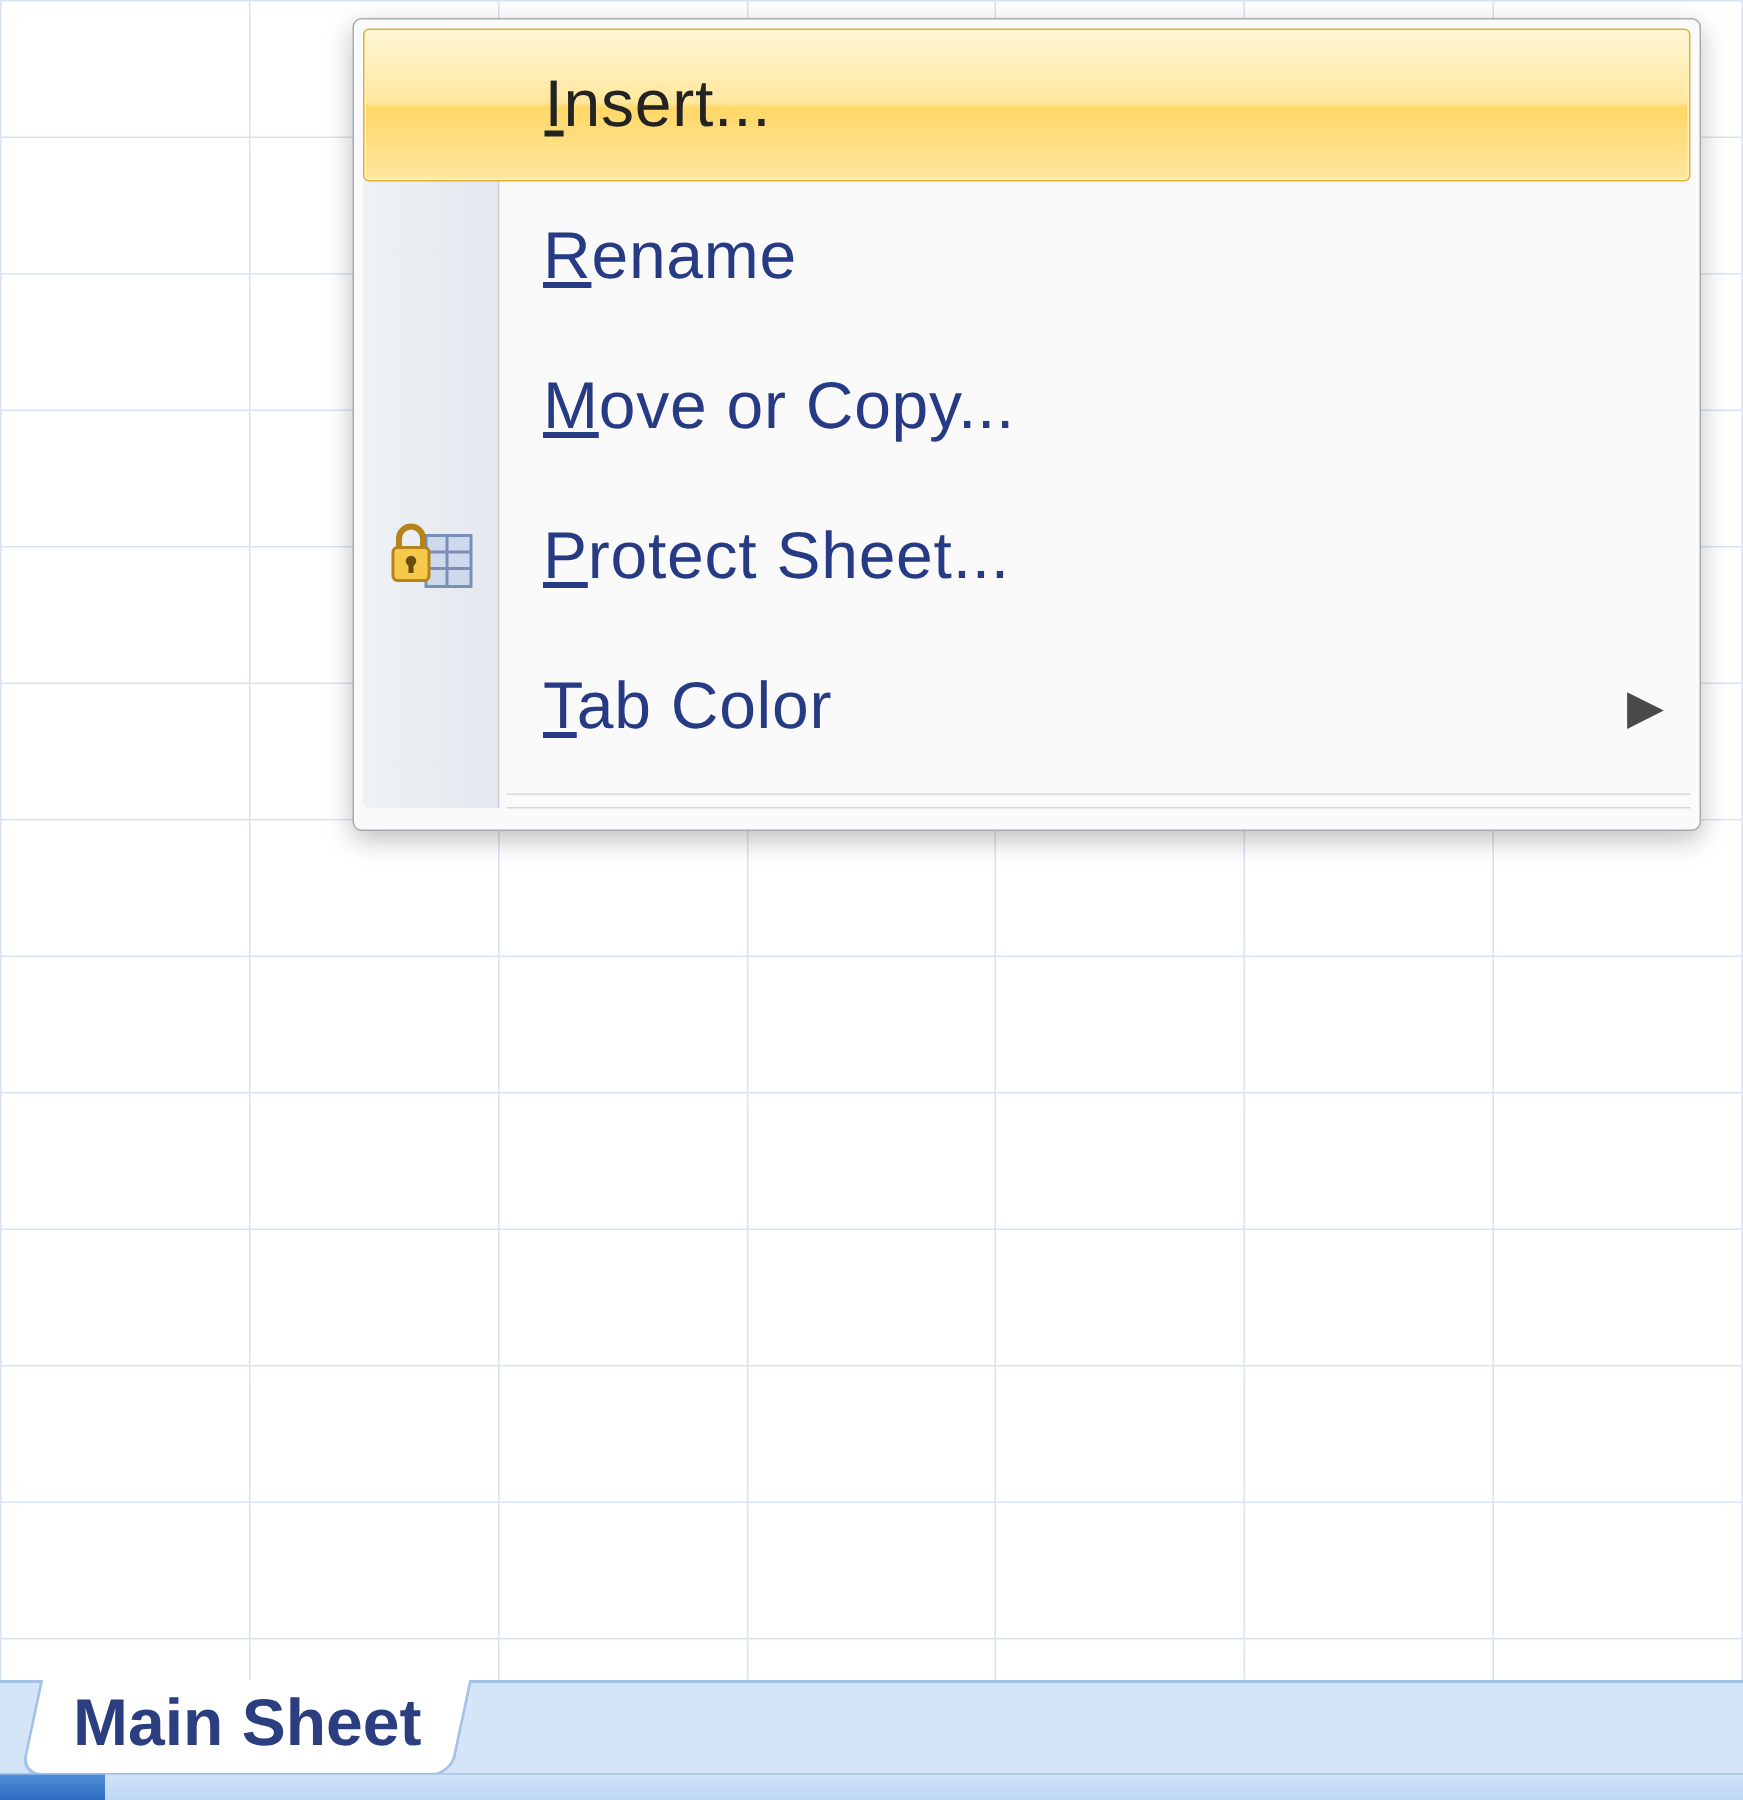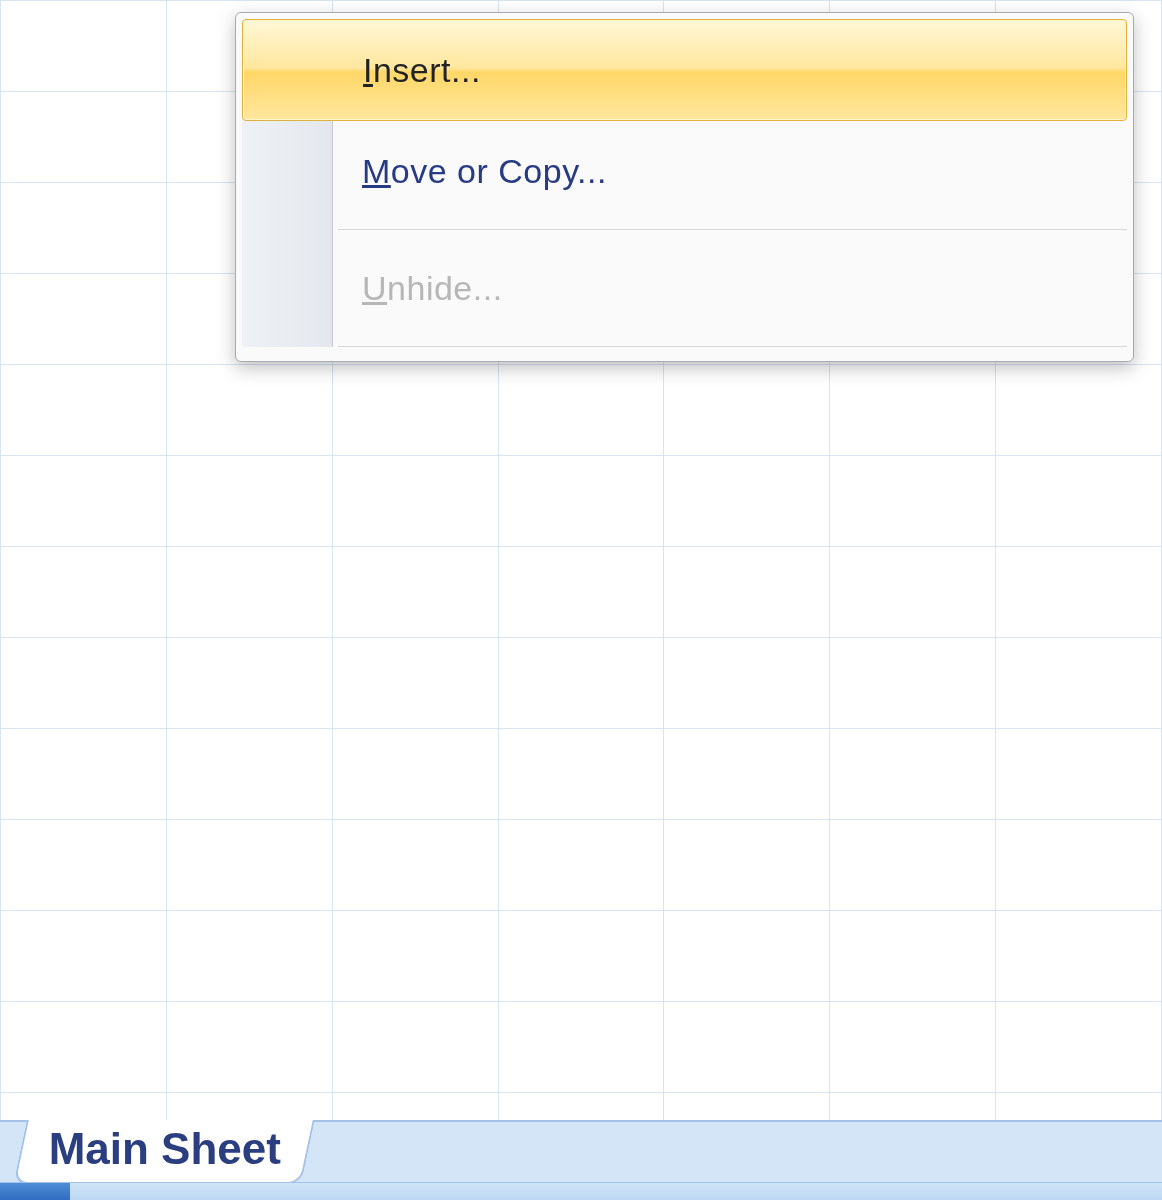--- a/index.html
+++ b/index.html
@@ -12,21 +12,21 @@
   .sheet-tab{position:absolute;left:20px;top:-2px;height:62px;padding:0 26px 0 26px;background:#fff;border:2px solid #a4c1e8;border-top:none;border-bottom-left-radius:14px;border-bottom-right-radius:14px;font-size:44px;font-weight:bold;color:#2b3f80;line-height:58px;transform:skewX(-12deg);}
   .sheet-tab span{display:inline-block;transform:skewX(12deg);}
   .status-bar{position:absolute;left:0;top:1182px;width:1162px;height:18px;background:linear-gradient(#cfe3f8,#bcd6f2);border-top:1px solid #a4c1e8;}
   .status-left{position:absolute;left:0;top:0;width:70px;height:18px;background:linear-gradient(#4f8ed6,#2e6bc0);}
   
   .menu{position:absolute;left:235px;top:12px;width:885px;background:#fafafa;border:1px solid #a7abb0;border-radius:6px;box-shadow:0 6px 18px rgba(0,0,0,.25);padding:6px 6px;}
   .menu-body{position:relative;}
   .icon-col{position:absolute;left:0;top:0;bottom:0;width:90px;background:linear-gradient(to right,#eef1f5,#e4e8ee);border-right:1px solid #c7cbd1;border-top-left-radius:4px;border-bottom-left-radius:4px;}
   .menu-item{position:relative;display:flex;align-items:center;height:100px;border-radius:4px;}
   .menu-item .icon{width:90px;display:flex;align-items:center;justify-content:center;z-index:1;}
-  .menu-item .label{flex:1;padding-left:30px;font-size:34px;color:#273a84;letter-spacing:.5px;z-index:1;}
+  .menu-item .label{flex:1;padding-left:30px;font-size:44px;color:#273a84;letter-spacing:.5px;z-index:1;}
   .menu-item .label .ul{text-decoration:underline;}
   .menu-item .arrow{width:60px;text-align:center;font-size:32px;color:#4a4a4a;z-index:1;}
   .menu-item.disabled .label{color:#b7b7b7;}
   .menu-item.hover{background:linear-gradient(#fff7d7,#ffe79e 48%,#ffd768 52%,#ffe79e);border:1px solid #e2b13c;box-shadow:inset 0 0 0 1px #fff5cc;}
   .menu-item.hover .label{color:#232323;}
   .menu-sep{height:0;border-top:1px solid #d7d7d7;margin:8px 0 8px 96px;}
   svg{display:block;}
 </style>
 </head>
 <body>
@@ -167,29 +167,43 @@
 <div class="menu">
   <div class="menu-body" id="menu-body">
     <div class="icon-col"></div>
   <div class="menu-item hover">
         <div class="icon"></div>
         <div class="label"><span class="ul">I</span>nsert...</div>
         <div class="arrow"></div>
       </div>
       <div class="menu-item">
         <div class="icon"></div>
+        <div class="label"><span class="ul">R</span>ename</div>
+        <div class="arrow"></div>
+      </div>
+      <div class="menu-item">
+        <div class="icon"></div>
         <div class="label"><span class="ul">M</span>ove or Copy...</div>
         <div class="arrow"></div>
       </div>
+      <div class="menu-item">
+        <div class="icon">
+          <svg width="62" height="56" viewBox="0 0 62 56">
+            <use href="#ic-protect"></use>
+          </svg>
+        </div>
+        <div class="label"><span class="ul">P</span>rotect Sheet...</div>
+        <div class="arrow"></div>
+      </div>
+      <div class="menu-item">
+        <div class="icon"></div>
+        <div class="label"><span class="ul">T</span>ab Color</div>
+        <div class="arrow">▶</div>
+      </div>
       <div class="menu-sep"></div>
-      <div class="menu-item disabled">
-        <div class="icon"></div>
-        <div class="label"><span class="ul">U</span>nhide...</div>
-        <div class="arrow"></div>
-      </div>
       <div class="menu-sep"></div>
     </div>
 </div>
 
 <svg width="0" height="0" style="position:absolute">
   <defs>
     <g id="ic-view-code">
       <rect x="18" y="6" width="36" height="28" rx="2" fill="#e9eef6" stroke="#6f86b5" stroke-width="2"></rect>
       <line x1="22" y1="13" x2="50" y2="13" stroke="#6f86b5" stroke-width="3"></line>
       <line x1="22" y1="19" x2="50" y2="19" stroke="#6f86b5" stroke-width="3"></line>

